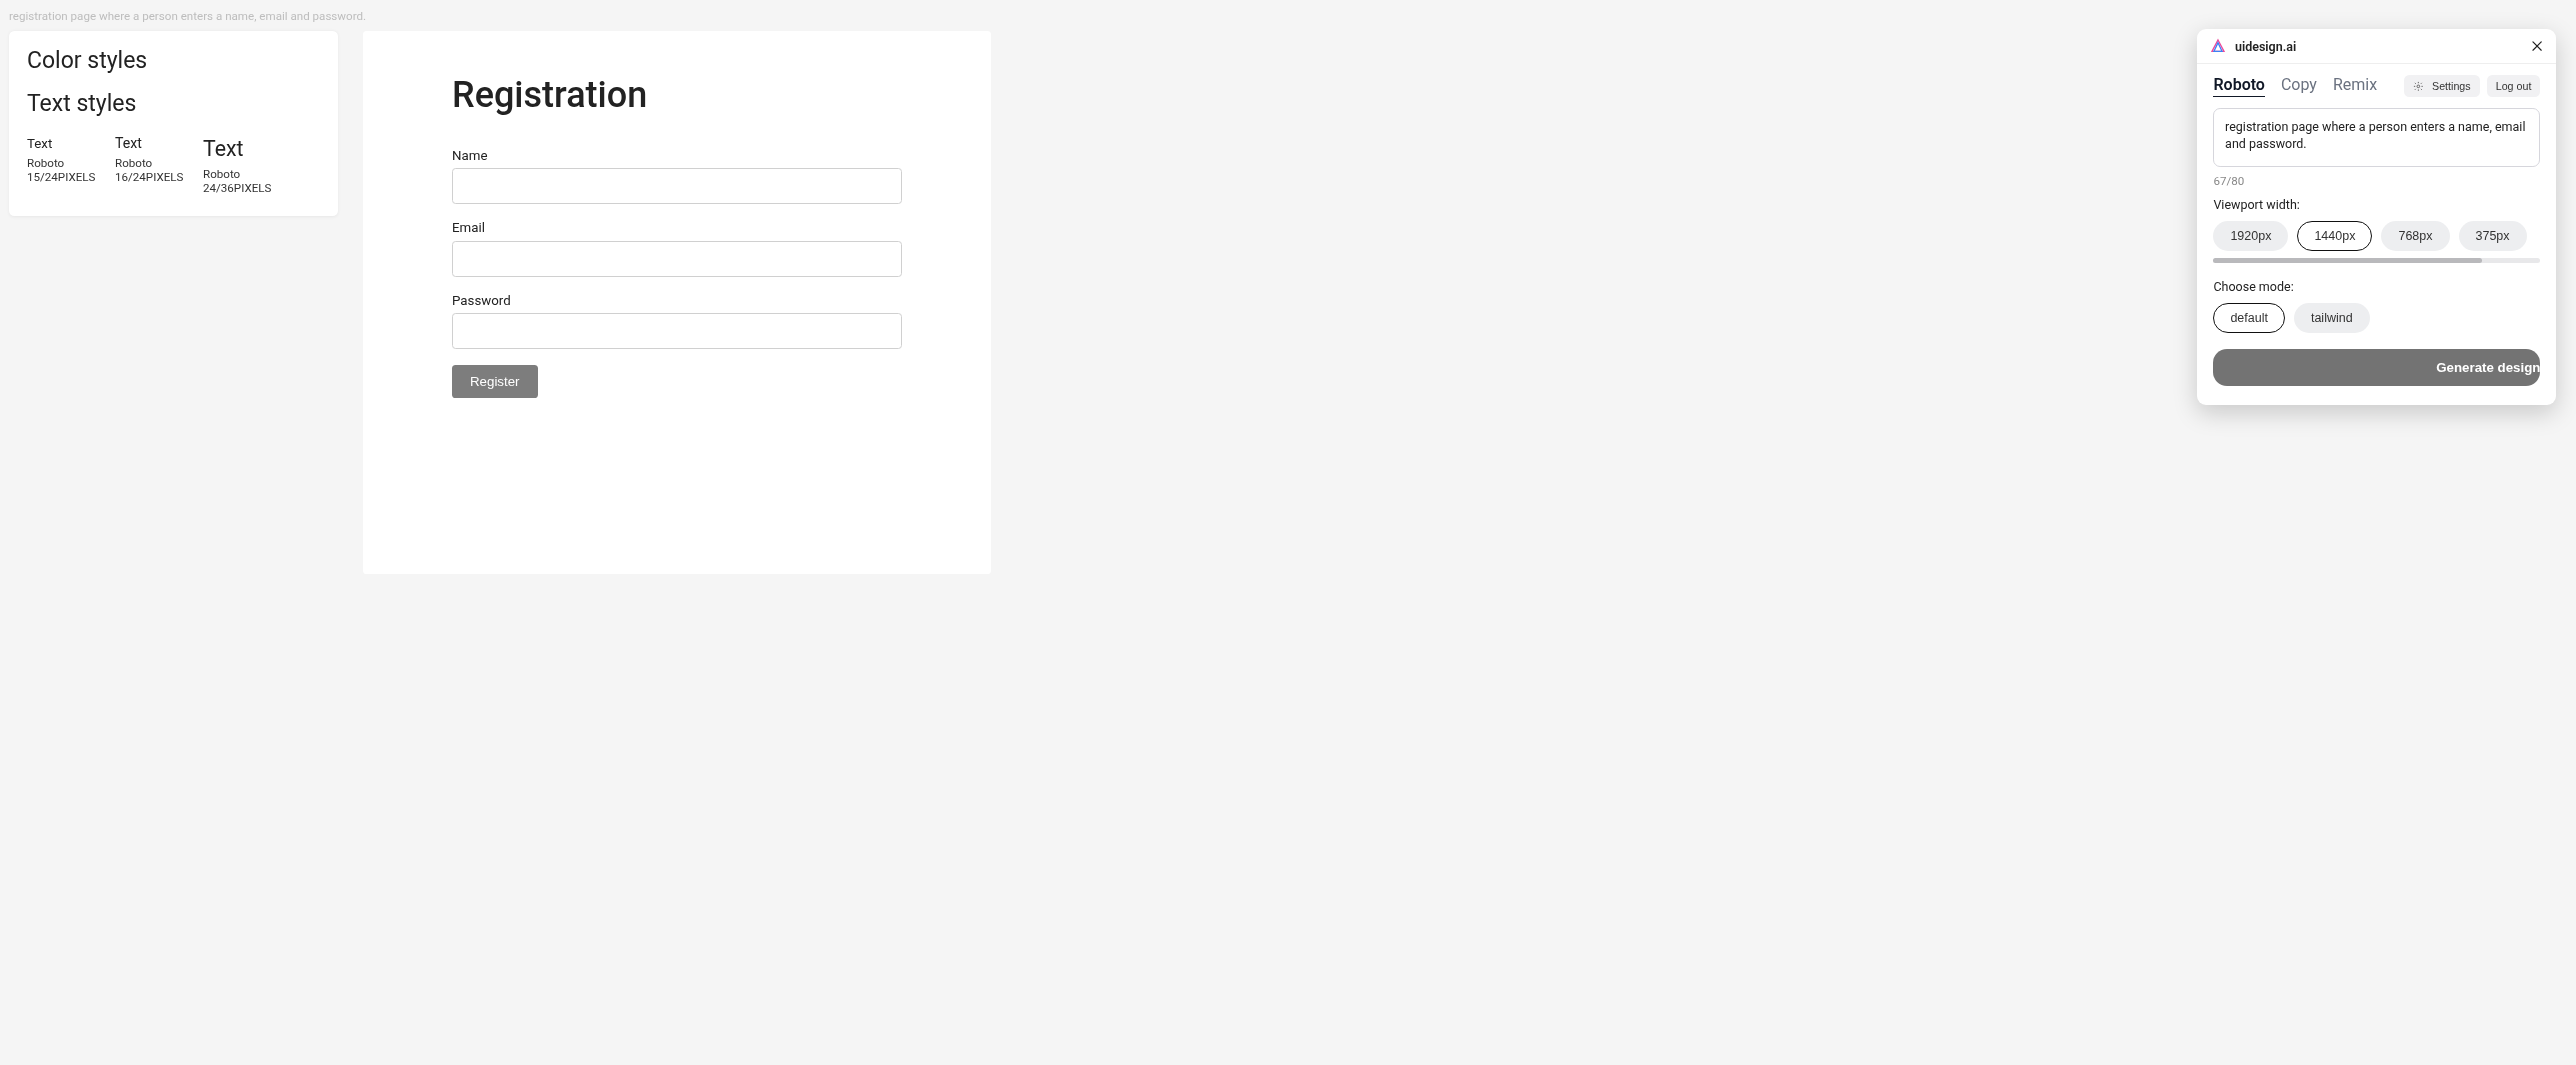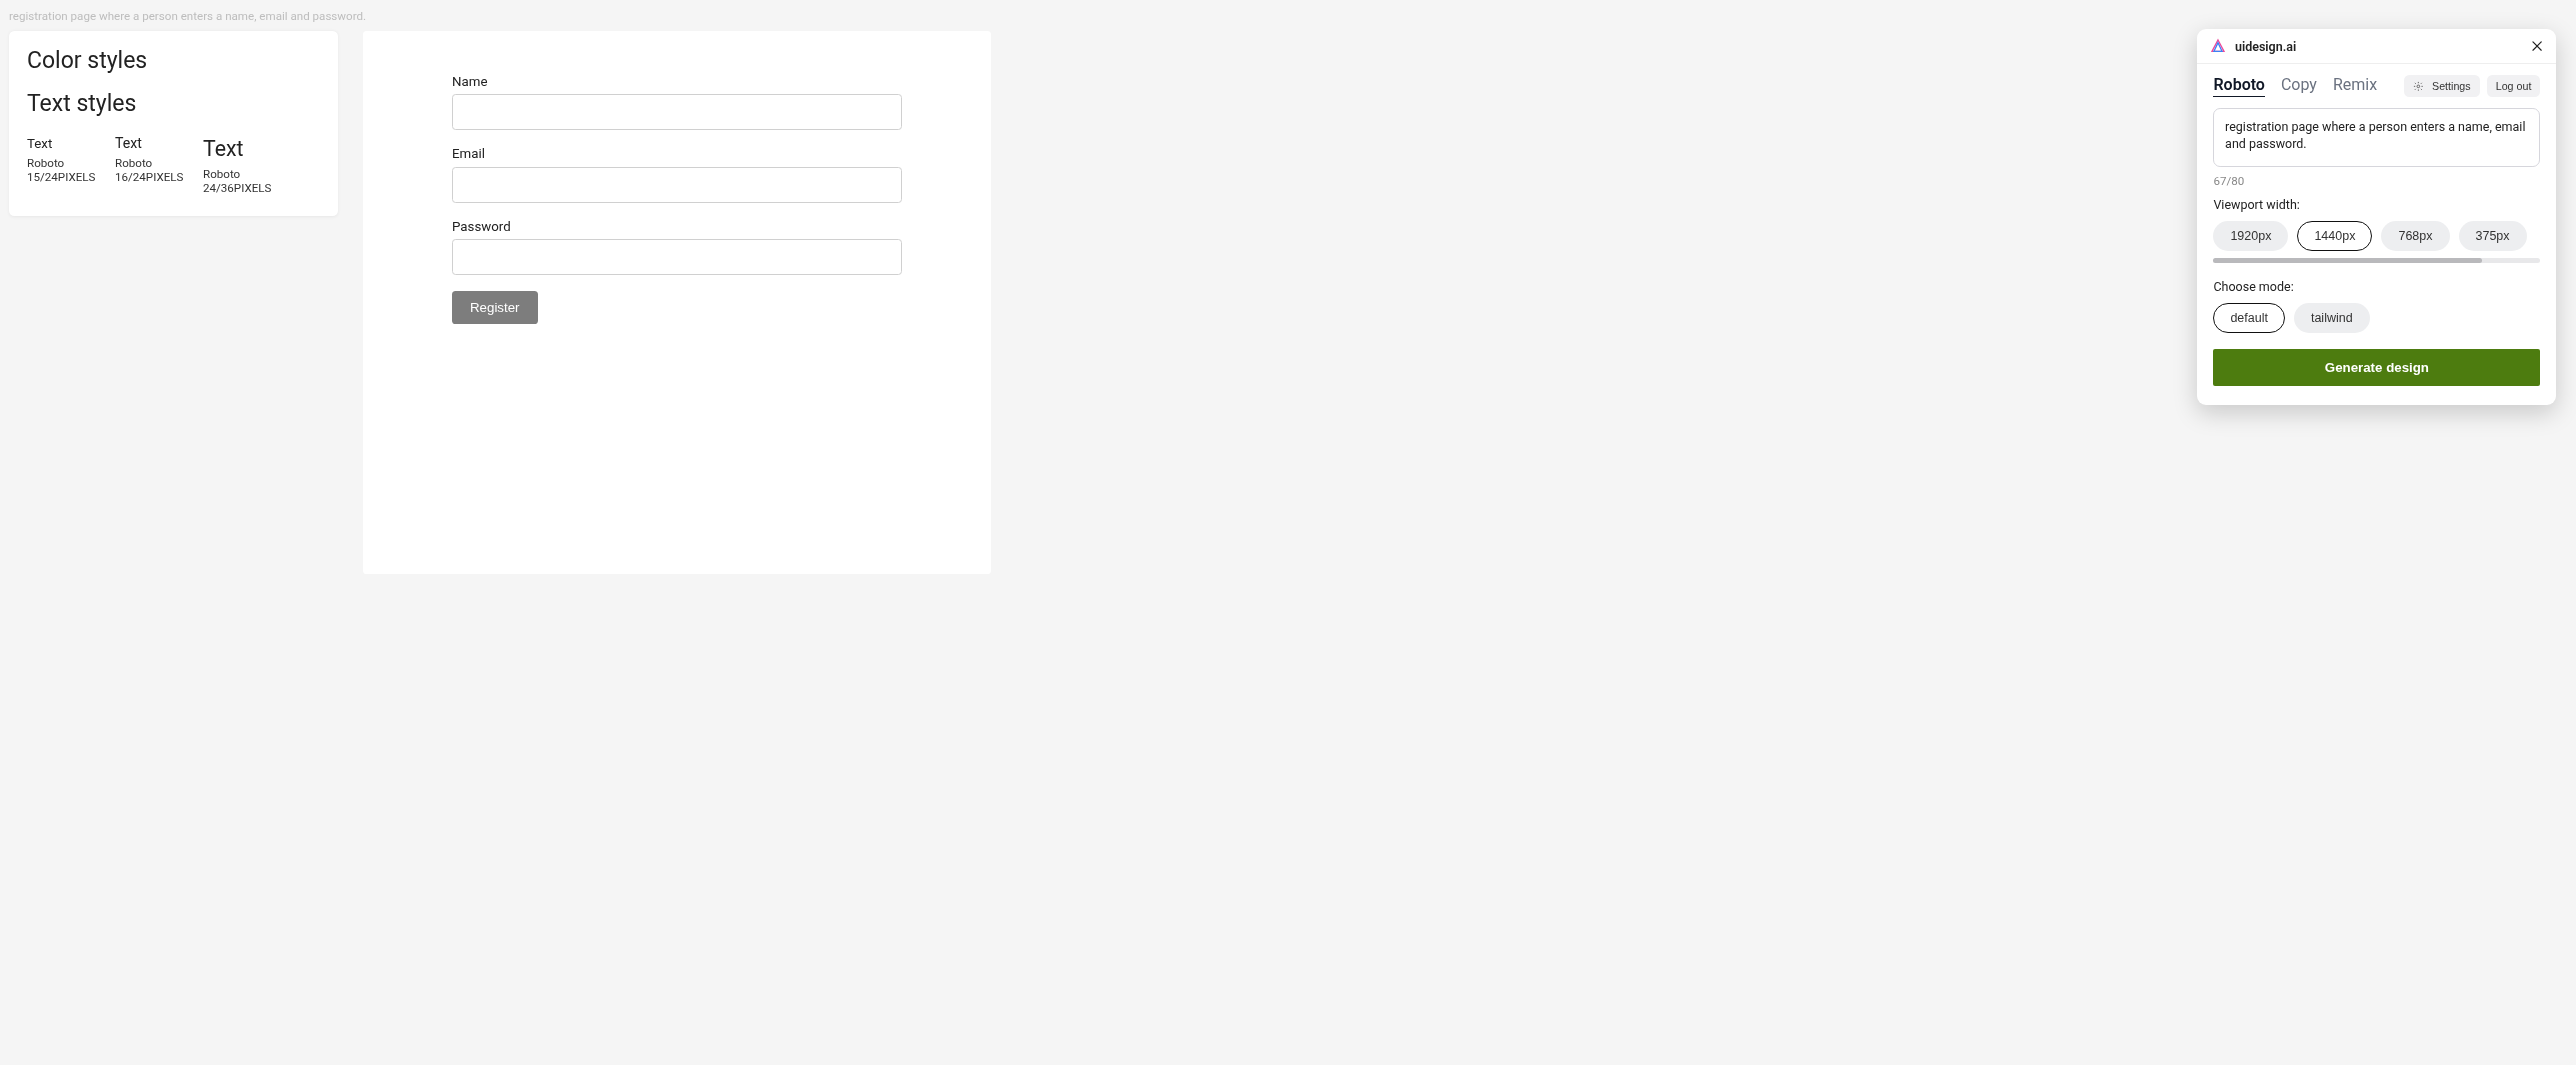--- a/index.html
+++ b/index.html
@@ -240,28 +240,29 @@
     position: absolute;
     left: 0;
     top: 0;
     height: 5.3px;
     width: 82%;
     background: #b9b9bc;
     border-radius: 2.7px;
   }
   .generate-btn {
     width: 100%;
-    background: #4d7c0f;
+    background: #737373;
     color: #fff;
     border: none;
-    border-radius: 2px;
+    border-radius: 14px;
     padding: 10.7px 0;
     font-size: 13.3px;
     font-weight: 600;
     cursor: pointer;
+    text-align: right;
   }
 </style>
 </head>
 <body>
 
 <div class="app">
 
   <div class="top-caption">registration page where a person enters a name, email and password.</div>
 
   <div class="styles-panel">
@@ -280,20 +281,21 @@
         </div>
         <div class="text-sample">
           <div class="sample-c">Text</div>
           <div class="meta1">Roboto</div>
           <div class="meta2">24/36PIXELS</div>
         </div>
       </div>
   </div>
 
   <div class="preview-canvas">
+    <h1>Registration</h1>
 
     <label class="field-label">Name</label>
     <input class="field-input" type="text" style="">
 
     <label class="field-label">Email</label>
     <input class="field-input" type="text" style="">
 
     <label class="field-label">Password</label>
     <input class="field-input" type="password" style="">
 

